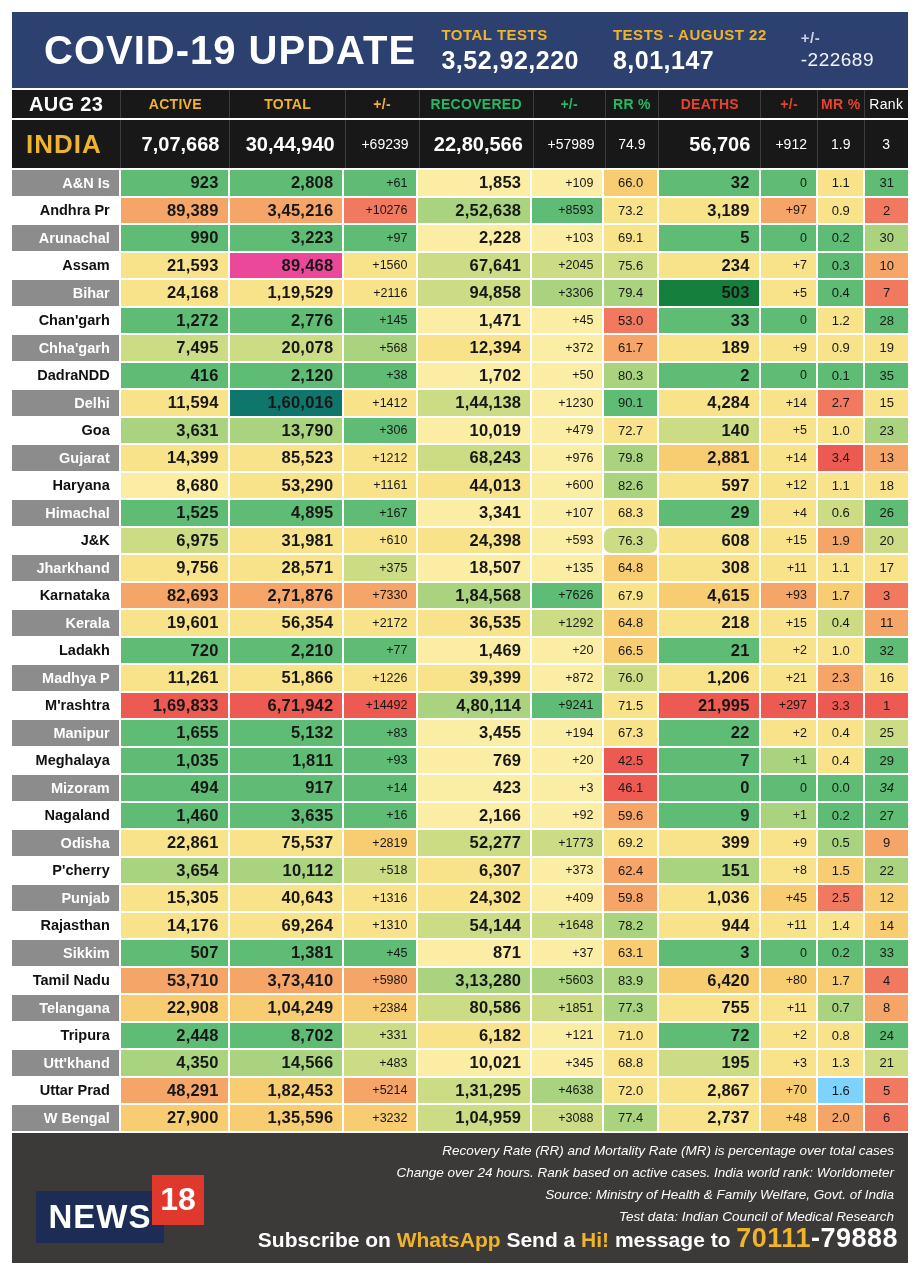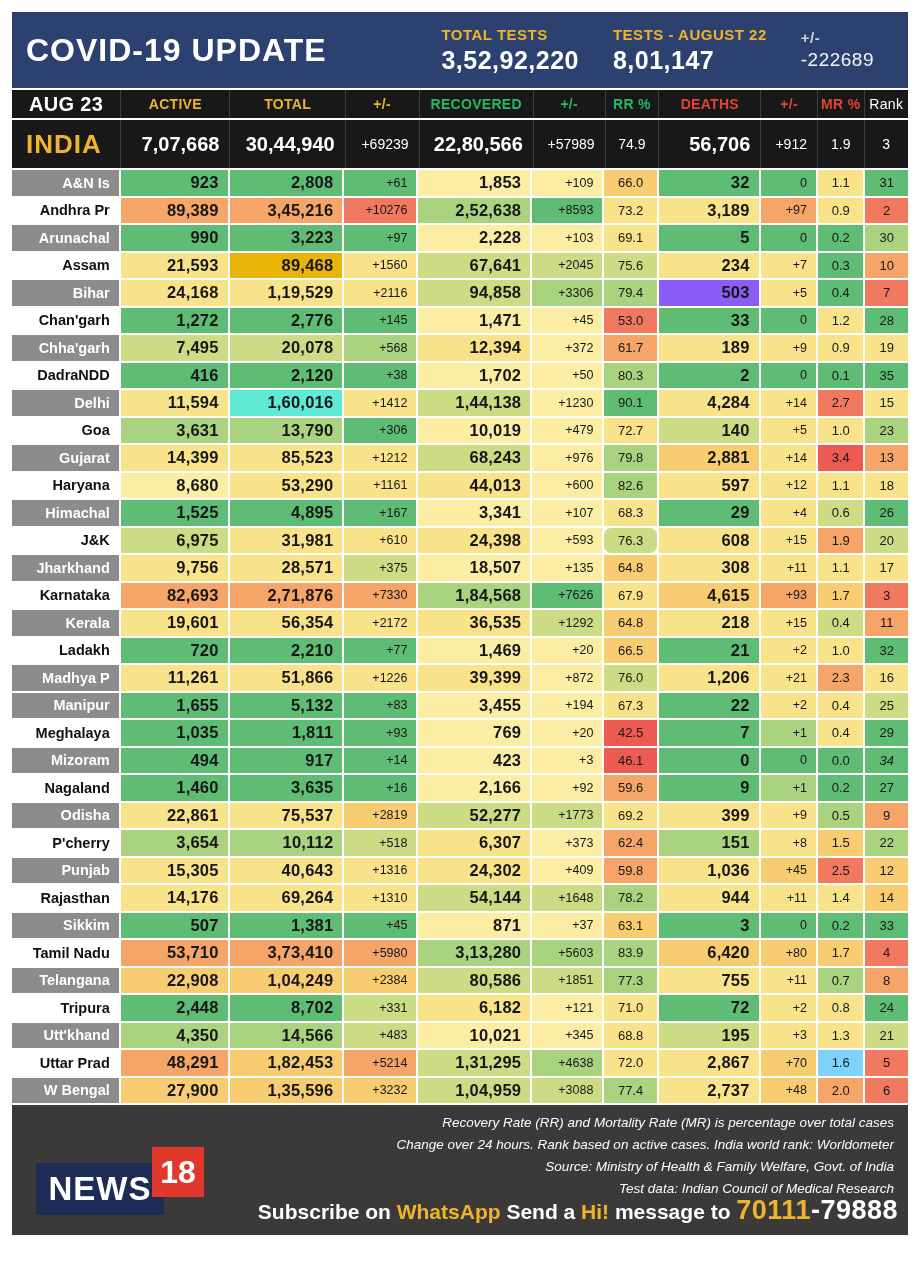--- a/index.html
+++ b/index.html
@@ -1,21 +1,21 @@
 <!DOCTYPE html>
 <html style="--navy: #2d4170; --gold: #f0b32c; --green: #25b965; --red: #e8432e; --black_row: #181818; --gray_label: #8c8c8c; --footer_bg: #3c3939; --logo_navy: #1d2c55; --logo_red: #e0382d;"><head>
 <meta charset="utf-8">
 <style>
   html,body{margin:0;padding:0;background:#ffffff;}
   body{width:920px;height:1280px;font-family:"Liberation Sans",sans-serif;-webkit-font-smoothing:antialiased;}
   .card{width:896px;margin:12px auto 0 auto;}
 
   
   .top{background:var(--navy);height:76px;display:flex;align-items:center;margin-bottom:2px;}
-  .title{font-size:32px;font-weight:700;color:#fff;letter-spacing:1px;padding-left:14px;flex:1;white-space:nowrap;}
+  .title{font-size:40px;font-weight:700;color:#fff;letter-spacing:1px;padding-left:32px;flex:1;white-space:nowrap;}
   .stat{margin-right:34px;}
   .stat .lbl{font-size:15px;font-weight:700;color:var(--gold);letter-spacing:.5px;}
   .stat .val{font-size:25px;font-weight:700;color:#fff;margin-top:3px;letter-spacing:.5px;}
   .stat.small .lbl{color:#ccd2de;}
   .stat.small .val{font-size:19px;font-weight:400;color:#f2f3f6;}
 
   
   .grid{display:grid;grid-template-columns:108fr 108fr 114fr 73fr 113fr 71fr 53fr 101fr 56fr 46fr 43fr;gap:2px;}
 
   
@@ -144,39 +144,39 @@
         <div class="cell delta" style="background: rgb(252, 237, 164);">+103</div>
         <div class="cell mid" style="background: rgb(249, 227, 138);">69.1</div>
         <div class="cell big" style="background: rgb(95, 188, 116);">5</div>
         <div class="cell delta" style="background: rgb(95, 188, 116);">0</div>
         <div class="cell mid" style="background: rgb(95, 188, 116);">0.2</div>
         <div class="cell mid" style="background: rgb(169, 211, 127);">30</div>
       </div>
       <div class="grid">
         <div class="cell lab light">Assam</div>
         <div class="cell big" style="background: rgb(249, 227, 138);">21,593</div>
-        <div class="cell big" style="background: #eab308; padding-left: 28px;">89,468</div>
+        <div class="cell big" style="background: #ec4899; padding-left: 28px;">89,468</div>
         <div class="cell delta" style="background: rgb(249, 227, 138);">+1560</div>
         <div class="cell big" style="background: rgb(203, 220, 133);">67,641</div>
         <div class="cell delta" style="background: rgb(203, 220, 133);">+2045</div>
         <div class="cell mid" style="background: rgb(203, 220, 133);">75.6</div>
         <div class="cell big" style="background: rgb(249, 227, 138);">234</div>
         <div class="cell delta" style="background: rgb(249, 227, 138);">+7</div>
         <div class="cell mid" style="background: rgb(95, 188, 116);">0.3</div>
         <div class="cell mid" style="background: rgb(244, 165, 103);">10</div>
       </div>
       <div class="grid">
         <div class="cell lab dark">Bihar</div>
         <div class="cell big" style="background: rgb(249, 227, 138);">24,168</div>
         <div class="cell big" style="background: rgb(249, 227, 138);">1,19,529</div>
         <div class="cell delta" style="background: rgb(249, 227, 138);">+2116</div>
         <div class="cell big" style="background: rgb(203, 220, 133);">94,858</div>
         <div class="cell delta" style="background: rgb(169, 211, 127);">+3306</div>
         <div class="cell mid" style="background: rgb(169, 211, 127);">79.4</div>
-        <div class="cell big" style="background: #8b5cf6;">503</div>
+        <div class="cell big" style="background: #15803d;">503</div>
         <div class="cell delta" style="background: rgb(249, 227, 138);">+5</div>
         <div class="cell mid" style="background: rgb(95, 188, 116);">0.4</div>
         <div class="cell mid" style="background: rgb(240, 121, 95);">7</div>
       </div>
       <div class="grid">
         <div class="cell lab light">Chan'garh</div>
         <div class="cell big" style="background: rgb(95, 188, 116);">1,272</div>
         <div class="cell big" style="background: rgb(95, 188, 116);">2,776</div>
         <div class="cell delta" style="background: rgb(95, 188, 116);">+145</div>
         <div class="cell big" style="background: rgb(252, 237, 164);">1,471</div>
@@ -209,21 +209,21 @@
         <div class="cell delta" style="background: rgb(252, 237, 164);">+50</div>
         <div class="cell mid" style="background: rgb(169, 211, 127);">80.3</div>
         <div class="cell big" style="background: rgb(95, 188, 116);">2</div>
         <div class="cell delta" style="background: rgb(95, 188, 116);">0</div>
         <div class="cell mid" style="background: rgb(95, 188, 116);">0.1</div>
         <div class="cell mid" style="background: rgb(95, 188, 116);">35</div>
       </div>
       <div class="grid">
         <div class="cell lab dark">Delhi</div>
         <div class="cell big" style="background: rgb(249, 227, 138);">11,594</div>
-        <div class="cell big" style="background: #5eead4;">1,60,016</div>
+        <div class="cell big" style="background: #0f766e;">1,60,016</div>
         <div class="cell delta" style="background: rgb(249, 227, 138);">+1412</div>
         <div class="cell big" style="background: rgb(203, 220, 133);">1,44,138</div>
         <div class="cell delta" style="background: rgb(252, 237, 164);">+1230</div>
         <div class="cell mid" style="background: rgb(95, 188, 116);">90.1</div>
         <div class="cell big" style="background: rgb(249, 227, 138);">4,284</div>
         <div class="cell delta" style="background: rgb(249, 227, 138);">+14</div>
         <div class="cell mid" style="background: rgb(240, 121, 95);">2.7</div>
         <div class="cell mid" style="background: rgb(249, 227, 138);">15</div>
       </div>
       <div class="grid">
@@ -350,20 +350,33 @@
         <div class="cell delta" style="background: rgb(249, 227, 138);">+1226</div>
         <div class="cell big" style="background: rgb(249, 227, 138);">39,399</div>
         <div class="cell delta" style="background: rgb(252, 237, 164);">+872</div>
         <div class="cell mid" style="background: rgb(203, 220, 133);">76.0</div>
         <div class="cell big" style="background: rgb(249, 227, 138);">1,206</div>
         <div class="cell delta" style="background: rgb(249, 227, 138);">+21</div>
         <div class="cell mid" style="background: rgb(244, 165, 103);">2.3</div>
         <div class="cell mid" style="background: rgb(249, 227, 138);">16</div>
       </div>
       <div class="grid">
+        <div class="cell lab light">M'rashtra</div>
+        <div class="cell big" style="background: rgb(237, 90, 82);">1,69,833</div>
+        <div class="cell big" style="background: rgb(237, 90, 82);">6,71,942</div>
+        <div class="cell delta" style="background: rgb(237, 90, 82);">+14492</div>
+        <div class="cell big" style="background: rgb(169, 211, 127);">4,80,114</div>
+        <div class="cell delta" style="background: rgb(95, 188, 116);">+9241</div>
+        <div class="cell mid" style="background: rgb(249, 227, 138);">71.5</div>
+        <div class="cell big" style="background: rgb(237, 90, 82);">21,995</div>
+        <div class="cell delta" style="background: rgb(237, 90, 82);">+297</div>
+        <div class="cell mid" style="background: rgb(237, 90, 82);">3.3</div>
+        <div class="cell mid" style="background: rgb(237, 90, 82);">1</div>
+      </div>
+      <div class="grid">
         <div class="cell lab dark">Manipur</div>
         <div class="cell big" style="background: rgb(95, 188, 116);">1,655</div>
         <div class="cell big" style="background: rgb(95, 188, 116);">5,132</div>
         <div class="cell delta" style="background: rgb(95, 188, 116);">+83</div>
         <div class="cell big" style="background: rgb(252, 237, 164);">3,455</div>
         <div class="cell delta" style="background: rgb(252, 237, 164);">+194</div>
         <div class="cell mid" style="background: rgb(249, 227, 138);">67.3</div>
         <div class="cell big" style="background: rgb(95, 188, 116);">22</div>
         <div class="cell delta" style="background: rgb(249, 227, 138);">+2</div>
         <div class="cell mid" style="background: rgb(249, 227, 138);">0.4</div>

